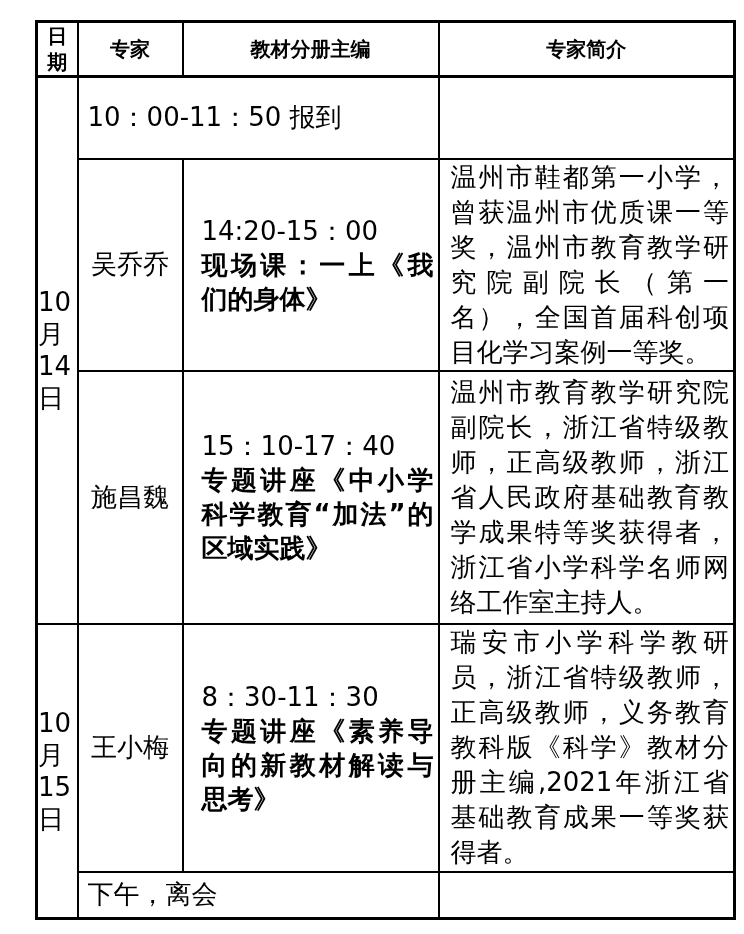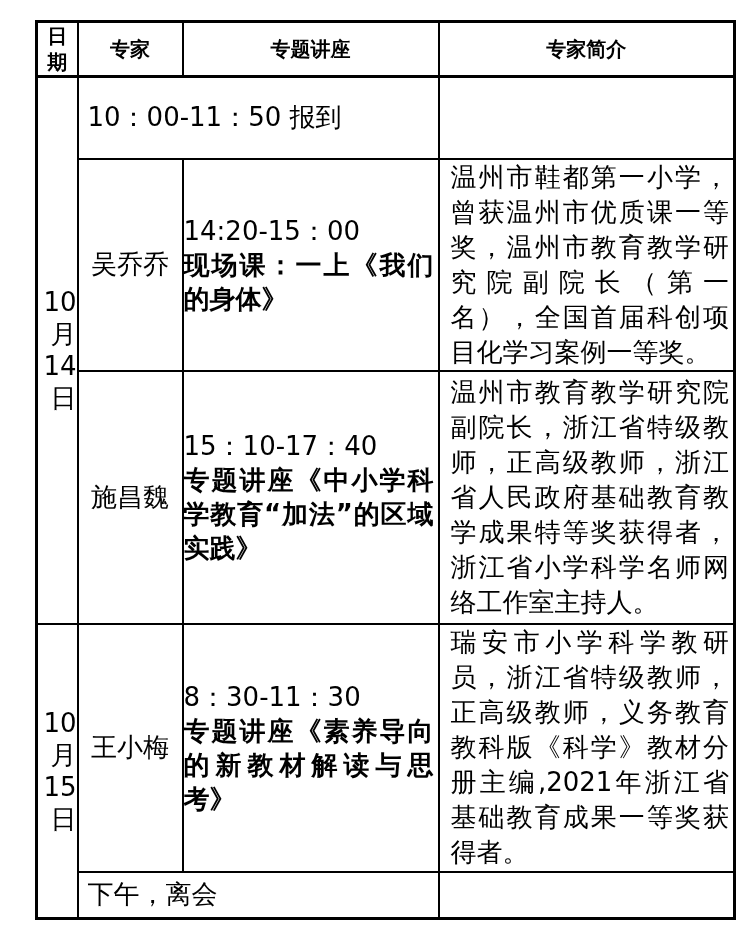--- a/index.html
+++ b/index.html
@@ -42,34 +42,34 @@
   tr.header-row { height: 54px; }
   tr.row-checkin { height: 82px; }
   tr.row-s1 { height: 203px; }
   tr.row-s2 { height: 253px; }
   tr.row-s3 { height: 248px; }
   tr.row-depart { height: 47px; }
 
   td { font-size: 26px; }
 
   td.date-cell {
-    text-align: right;
+    text-align: left;
     white-space: pre-line;
     line-height: 32px;
   }
   td.merged-cell {
     padding-left: 9px;
     padding-right: 4px;
     text-align: left;
   }
   td.name-cell {
     text-align: center;
   }
   td.tt-cell {
-    padding-left: 0;
+    padding-left: 18px;
     padding-right: 4px;
     line-height: 34px;
   }
   td.tt-cell .topic {
     text-align: justify;
     font-weight: bold;
   }
   td.intro-cell {
     padding-left: 11px;
     padding-right: 4px;
@@ -87,21 +87,21 @@
       <col style="width:105px">
       <col style="width:256px">
       <col style="width:296px">
     </colgroup>
 
     <tbody>
         <tr class="header-row">
       <th>日
 期</th>
       <th>专家</th>
-      <th>专题讲座</th>
+      <th>教材分册主编</th>
       <th>专家简介</th>
     </tr>
 
     <tr class="row-checkin">
       <td class="date-cell" rowspan="3">10
 月
 14
 日</td>
       <td class="merged-cell" colspan="2">10：00-11：50 报到</td>
       <td class="intro-cell"></td>

